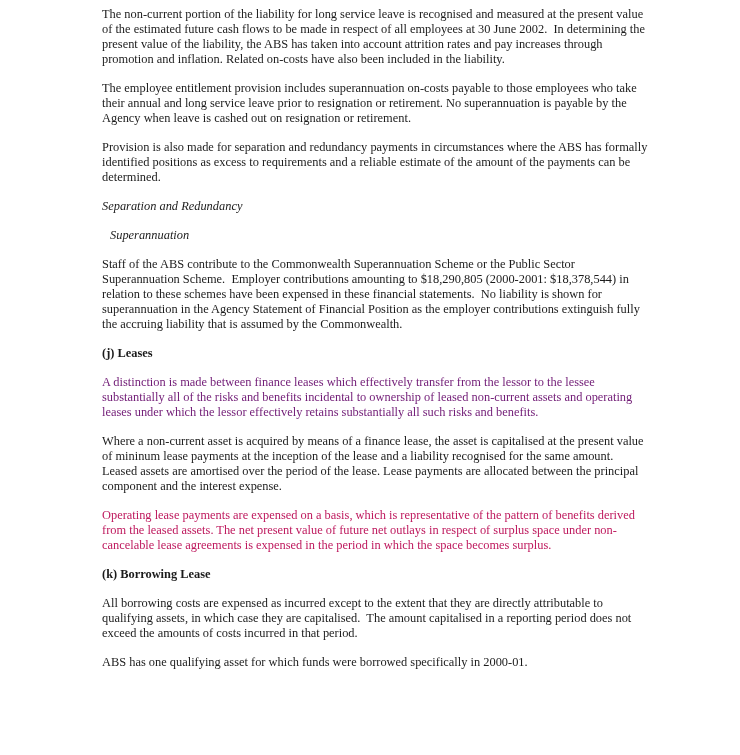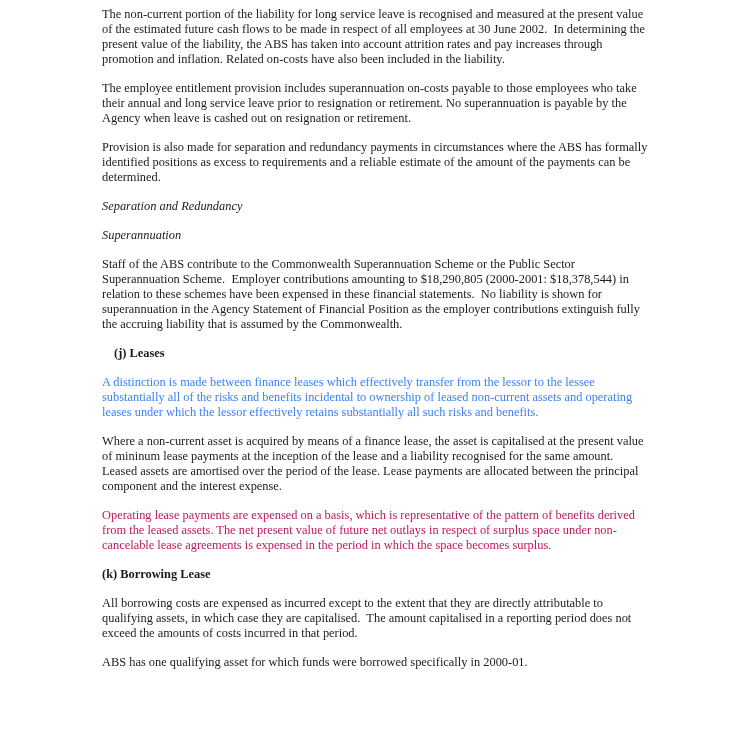--- a/index.html
+++ b/index.html
@@ -34,23 +34,23 @@
 </style>
 </head>
 <body style="background: rgb(255, 255, 255);">
 
 <main class="page">
   <div id="doc-content">
       <p class="doc-block style-body" style="color: rgb(27, 27, 27);">The non-current portion of the liability for long service leave is recognised and measured at the present value of the estimated future cash flows to be made in respect of all employees at 30 June 2002.  In determining the present value of the liability, the ABS has taken into account attrition rates and pay increases through promotion and inflation. Related on-costs have also been included in the liability.</p>
       <p class="doc-block style-body" style="color: rgb(27, 27, 27); font-family: Liberation Serif, serif;">The employee entitlement provision includes superannuation on-costs payable to those employees who take their annual and long service leave prior to resignation or retirement. No superannuation is payable by the Agency when leave is cashed out on resignation or retirement.</p>
       <p class="doc-block style-body" style="color: rgb(27, 27, 27);">Provision is also made for separation and redundancy payments in circumstances where the ABS has formally identified positions as excess to requirements and a reliable estimate of the amount of the payments can be determined.</p>
       <p class="doc-block style-heading-italic" style="color: rgb(27, 27, 27);">Separation and Redundancy</p>
-      <p class="doc-block style-heading-italic" style="color: rgb(27, 27, 27);">Superannuation</p>
+      <p class="doc-block style-heading-italic" style="color: rgb(27, 27, 27); margin-left: 8px;">Superannuation</p>
       <p class="doc-block style-body" style="color: rgb(27, 27, 27);">Staff of the ABS contribute to the Commonwealth Superannuation Scheme or the Public Sector Superannuation Scheme.  Employer contributions amounting to $18,290,805 (2000-2001: $18,378,544) in relation to these schemes have been expensed in these financial statements.  No liability is shown for superannuation in the Agency Statement of Financial Position as the employer contributions extinguish fully the accruing liability that is assumed by the Commonwealth.</p>
-      <p class="doc-block style-heading-bold" style="color: rgb(27, 27, 27); margin-left: 12px;">(j) Leases</p>
-      <p class="doc-block style-body" style="color: #3b82f6; font-family: Liberation Serif, serif;">A distinction is made between finance leases which effectively transfer from the lessor to the lessee substantially all of the risks and benefits incidental to ownership of leased non-current assets and operating leases under which the lessor effectively retains substantially all such risks and benefits.</p>
+      <p class="doc-block style-heading-bold" style="color: rgb(27, 27, 27);">(j) Leases</p>
+      <p class="doc-block style-body" style="color: #701a75; font-family: Liberation Serif, serif;">A distinction is made between finance leases which effectively transfer from the lessor to the lessee substantially all of the risks and benefits incidental to ownership of leased non-current assets and operating leases under which the lessor effectively retains substantially all such risks and benefits.</p>
       <p class="doc-block style-body" style="color: rgb(27, 27, 27);">Where a non-current asset is acquired by means of a finance lease, the asset is capitalised at the present value of mininum lease payments at the inception of the lease and a liability recognised for the same amount. Leased assets are amortised over the period of the lease. Lease payments are allocated between the principal component and the interest expense.</p>
       <p class="doc-block style-body" style="color: #be185d;">Operating lease payments are expensed on a basis, which is representative of the pattern of benefits derived from the leased assets. The net present value of future net outlays in respect of surplus space under non-cancelable lease agreements is expensed in the period in which the space becomes surplus.</p>
       <p class="doc-block style-heading-bold" style="color: rgb(27, 27, 27);">(k) Borrowing Lease</p>
       <p class="doc-block style-body" style="color: rgb(27, 27, 27);">All borrowing costs are expensed as incurred except to the extent that they are directly attributable to qualifying assets, in which case they are capitalised.  The amount capitalised in a reporting period does not exceed the amounts of costs incurred in that period.</p>
       <p class="doc-block style-body" style="color: rgb(27, 27, 27);">ABS has one qualifying asset for which funds were borrowed specifically in 2000-01.</p>
     </div>
 </main>
 
 </body></html>

